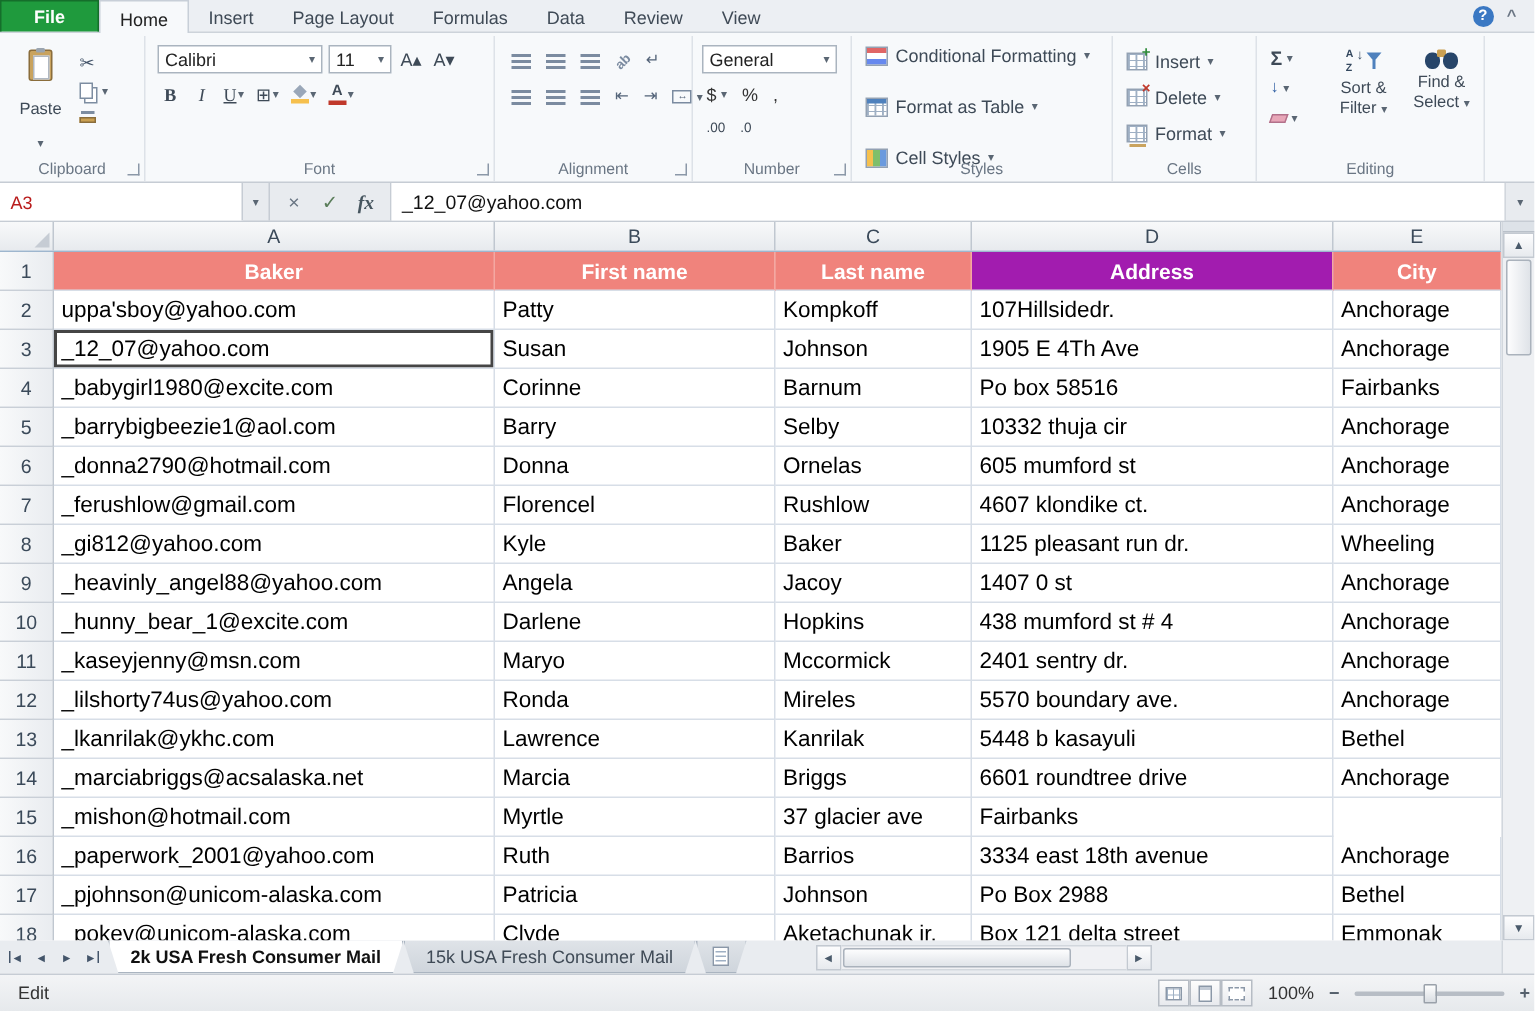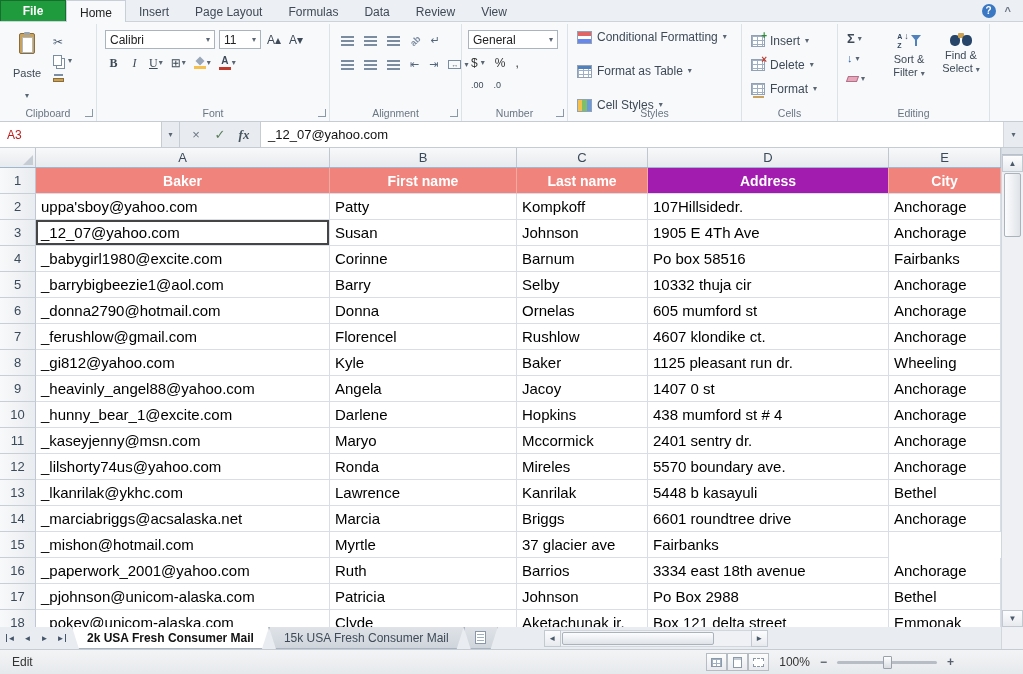--- a/index.html
+++ b/index.html
@@ -135,21 +135,21 @@
 .sheet-icon::after{content:"";position:absolute;left:1px;top:2px;width:7px;height:1px;background:#9fb0c4;box-shadow:0 3px 0 #9fb0c4,0 6px 0 #9fb0c4}
 .hscroll{display:flex;align-items:center;margin-left:46px;gap:0}
 .hs-btn{width:17px;height:17px;border:1px solid #c3c9d1;background:linear-gradient(#fdfdfe,#e7eaee);display:flex;align-items:center;justify-content:center;font-size:8px;color:#4a5a6b}
 .hs-track{width:190px;height:17px;background:#f0f1f4;border-top:1px solid #d2d7dd;border-bottom:1px solid #d2d7dd;position:relative}
 .hs-thumb{position:absolute;left:1px;top:1px;width:152px;height:13px;background:linear-gradient(#fdfdfe,#dfe3e8);border:1px solid #aab2bc;border-radius:2px}
 .tb-corner{margin-left:auto;width:22px;background:#eef0f3;border-left:1px solid #d2d7dd}
 
 
 .status-bar{height:25px;background:linear-gradient(#f3f4f6,#e6e9ec);border-top:1px solid #c6ccd4;display:flex;align-items:center;padding-left:12px}
 .mode-label{color:#333}
-.sb-right{margin-left:auto;display:flex;align-items:center;gap:7px;margin-right:66px}
+.sb-right{margin-left:auto;display:flex;align-items:center;gap:7px;}
 .view-btns{display:flex}
 .view-btn{width:21px;height:18px;border:1px solid #b6bcc4;background:linear-gradient(#fdfdfd,#e8eaee);display:flex;align-items:center;justify-content:center}
 .vi-normal{width:11px;height:9px;border:1px solid #8b98a8;background-color:#fff;background-image:linear-gradient(#9fb0c4 1px,transparent 1px),linear-gradient(90deg,#9fb0c4 1px,transparent 1px);background-size:4px 4px}
 .vi-page{width:9px;height:11px;background:#fff;border:1px solid #8b98a8;box-shadow:inset 0 2px 0 #c3cbd6}
 .vi-break{width:11px;height:9px;background:#fff;border:1px dashed #8b98a8}
 .zoom-label{min-width:34px;text-align:right;color:#333}
 .zbtn{color:#55606c;font-weight:bold;padding:0 3px}
 .zslider{width:100px;height:3px;background:#b7bdc5;position:relative;border-radius:2px}
 .znotch{position:absolute;left:50%;top:-3px;width:1px;height:9px;background:#9aa1aa}
 .zthumb{position:absolute;left:46px;top:-5px;width:9px;height:13px;background:linear-gradient(#fefefe,#d9dde2);border:1px solid #9aa1aa;border-radius:1px}

